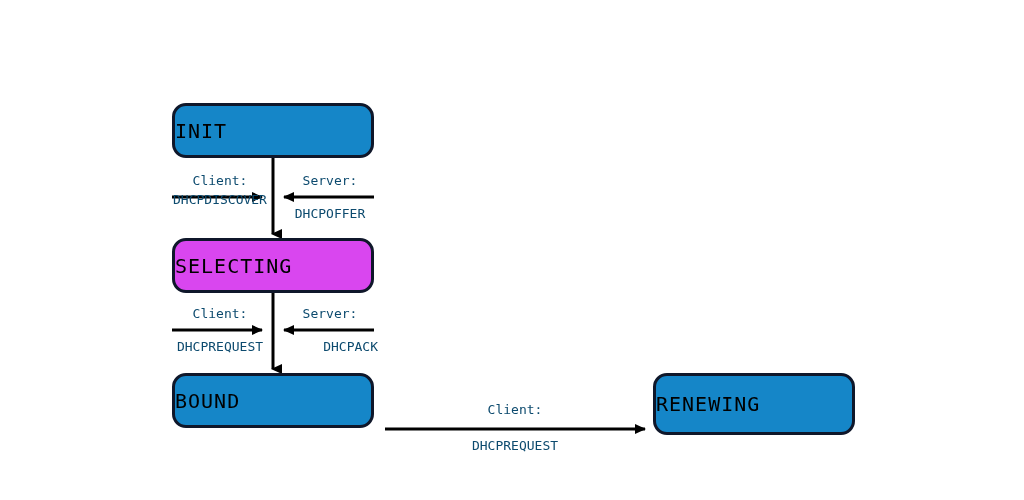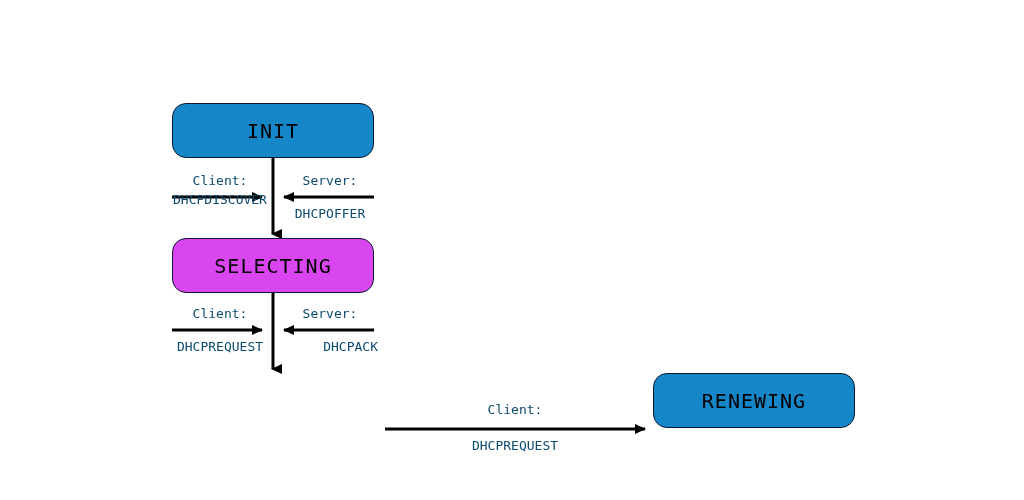--- a/index.html
+++ b/index.html
@@ -11,25 +11,24 @@
     position: relative;
     width: 1024px;
     height: 500px;
     background: #ffffff;
     overflow: hidden;
     font-family: "DejaVu Sans Mono", "Liberation Mono", monospace;
   }
   .state-node {
     position: absolute;
     box-sizing: border-box;
-    border: 1px solid #0f172a;
+    border: 3px solid #0f172a;
     border-radius: 14px;
     display: flex;
     align-items: center;
-    justify-content: center;
   }
   .state-label {
     font-family: "DejaVu Sans Mono", "Liberation Mono", monospace;
     font-size: 20px;
     letter-spacing: 1px;
     color: #000000;
     white-space: nowrap;
   }
   .edge-label {
     position: absolute;
@@ -85,22 +84,25 @@
   </svg>
 
   <div class="state-node" style="left:172px; top:103px; width:202px; height:55px; background:#1586c8;">
     <span class="state-label">INIT</span>
   </div>
 
   <div class="state-node" style="left:172px; top:238px; width:202px; height:55px; background:#d946ef;">
     <span class="state-label">SELECTING</span>
   </div>
 
+  <div class="state-node" style="left:172px; top:373px; width:202px; height:55px; background:#1586c8;">
+    <span class="state-label">BOUND</span>
+  </div>
 
-  <div class="state-node" style="left:653px; top:373px; width:202px; height:55px; background:#1586c8;">
+  <div class="state-node" style="left:653px; top:373px; width:202px; height:62px; background:#1586c8;">
     <span class="state-label">RENEWING</span>
   </div>
 
   <div class="edge-label" style="left:172px; top:173px; width:96px;">Client:</div>
   <div class="edge-label" style="left:166px; top:192px; width:108px;">DHCPDISCOVER</div>
   <div class="edge-label" style="left:282px; top:173px; width:96px;">Server:</div>
   <div class="edge-label" style="left:282px; top:206px; width:96px;">DHCPOFFER</div>
 
   <div class="edge-label" style="left:172px; top:306px; width:96px;">Client:</div>
   <div class="edge-label" style="left:168px; top:339px; width:104px;">DHCPREQUEST</div>

